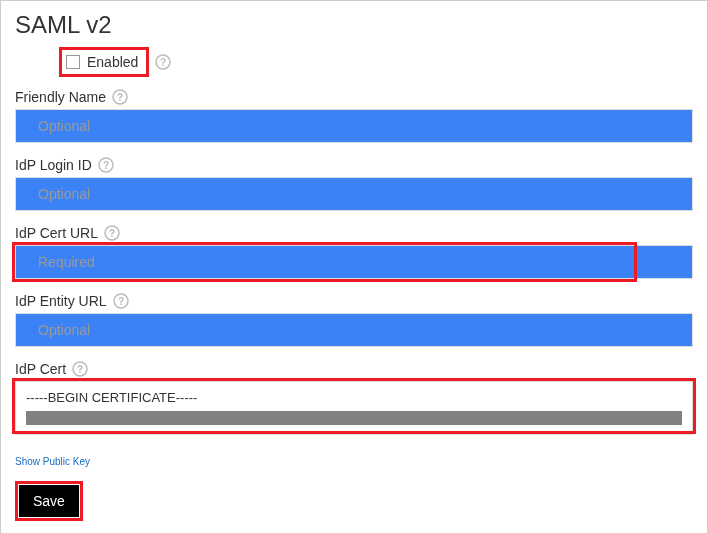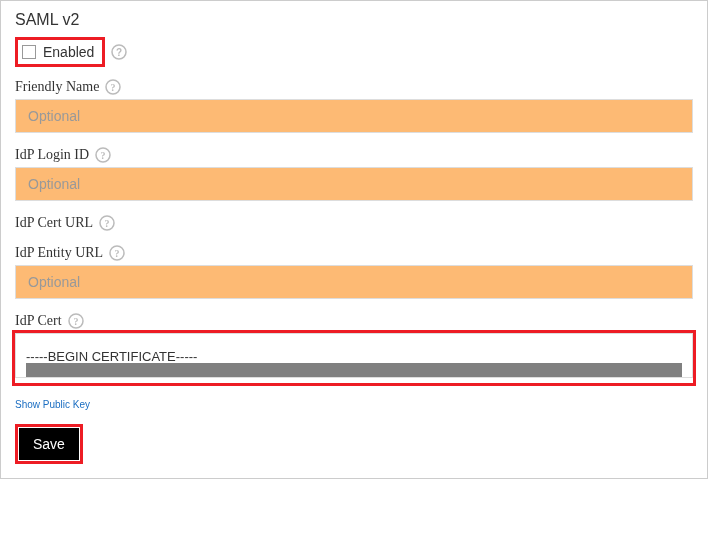--- a/index.html
+++ b/index.html
@@ -12,70 +12,69 @@
       font-size: 14px;
       color: #333;
       background: #fff;
       width: 708px;
       border: 1px solid #ccc;
     }
     .container {
       padding: 8px 14px 14px 14px;
     }
     .section-title {
-      font-size: 16px;
+      font-size: 24px;
       font-weight: 300;
       color: #333;
       margin-bottom: 8px;
       margin-top: 2px;
     }
     .form-group {
       margin-bottom: 14px;
     }
     .label-row {
       display: flex;
       align-items: center;
       gap: 6px;
       margin-bottom: 4px;
-      font-family: Liberation Serif, serif;
     }
     .field-label {
       font-size: 14px;
       color: #333;
     }
     .help-icon {
       width: 16px;
       height: 16px;
       display: inline-flex;
       align-items: center;
       justify-content: center;
       color: #bbb;
     }
     .text-input {
       width: 100%;
-      padding: 8px 12px;
+      padding: 8px 22px;
       border: 1px solid #ddd;
       font-size: 14px;
       color: #333;
-      background: #fdba74;
+      background: #3b82f6;
       font-family: inherit;
     }
     .text-input::placeholder {
       color: #999;
     }
     .textarea-input {
       width: 100%;
-      padding: 15px 10px;
+      padding: 8px 10px;
       border: 1px solid #ddd;
       font-size: 13px;
       color: #333;
       background: #fff;
       font-family: inherit;
       resize: none;
-      height: 45px;
+      height: 54px;
       overflow: hidden;
     }
     .checkbox-wrap {
       display: inline-flex;
       align-items: center;
       gap: 7px;
       padding: 3px 5px 3px 3px;
     }
     .checkbox {
       width: 14px;
@@ -131,21 +130,21 @@
     }
   </style>
 </head>
 <body>
 
 <div class="container">
   <h2 class="section-title">SAML v2</h2>
 
   
   <div style="display:flex;align-items:center;gap:6px;">
-    <div class="highlight-box-inline" style="margin-bottom:0;">
+    <div class="highlight-box-inline" style="margin-bottom:0;margin-left:44px;">
       <label class="checkbox-wrap">
         <span class="checkbox"></span>
         <span class="field-label">Enabled</span>
       </label>
     </div>
     <span class="help-icon">
       <svg viewBox="0 0 16 16" width="16" height="16" fill="currentColor">
           <circle cx="8" cy="8" r="7" fill="none" stroke="currentColor" stroke-width="1.5"></circle>
           <text x="8" y="12" text-anchor="middle" font-size="10" font-weight="bold" fill="currentColor">?</text>
         </svg>
@@ -186,20 +185,24 @@
   <div class="form-group rel-wrap">
     <div class="label-row">
       <span class="field-label">IdP Cert URL</span>
       <span class="help-icon">
         <svg viewBox="0 0 16 16" width="16" height="16" fill="currentColor">
             <circle cx="8" cy="8" r="7" fill="none" stroke="currentColor" stroke-width="1.5"></circle>
             <text x="8" y="12" text-anchor="middle" font-size="10" font-weight="bold" fill="currentColor">?</text>
           </svg>
       </span>
     </div>
+    <div class="rel-wrap">
+      <input type="text" class="text-input" placeholder="Required" style="">
+      <div class="highlight-overlay" style="left:-3px;top:-3px;width:625px;height:40px;"></div>
+    </div>
   </div>
 
   
   <div class="form-group">
     <div class="label-row">
       <span class="field-label">IdP Entity URL</span>
       <span class="help-icon">
         <svg viewBox="0 0 16 16" width="16" height="16" fill="currentColor">
             <circle cx="8" cy="8" r="7" fill="none" stroke="currentColor" stroke-width="1.5"></circle>
             <text x="8" y="12" text-anchor="middle" font-size="10" font-weight="bold" fill="currentColor">?</text>

